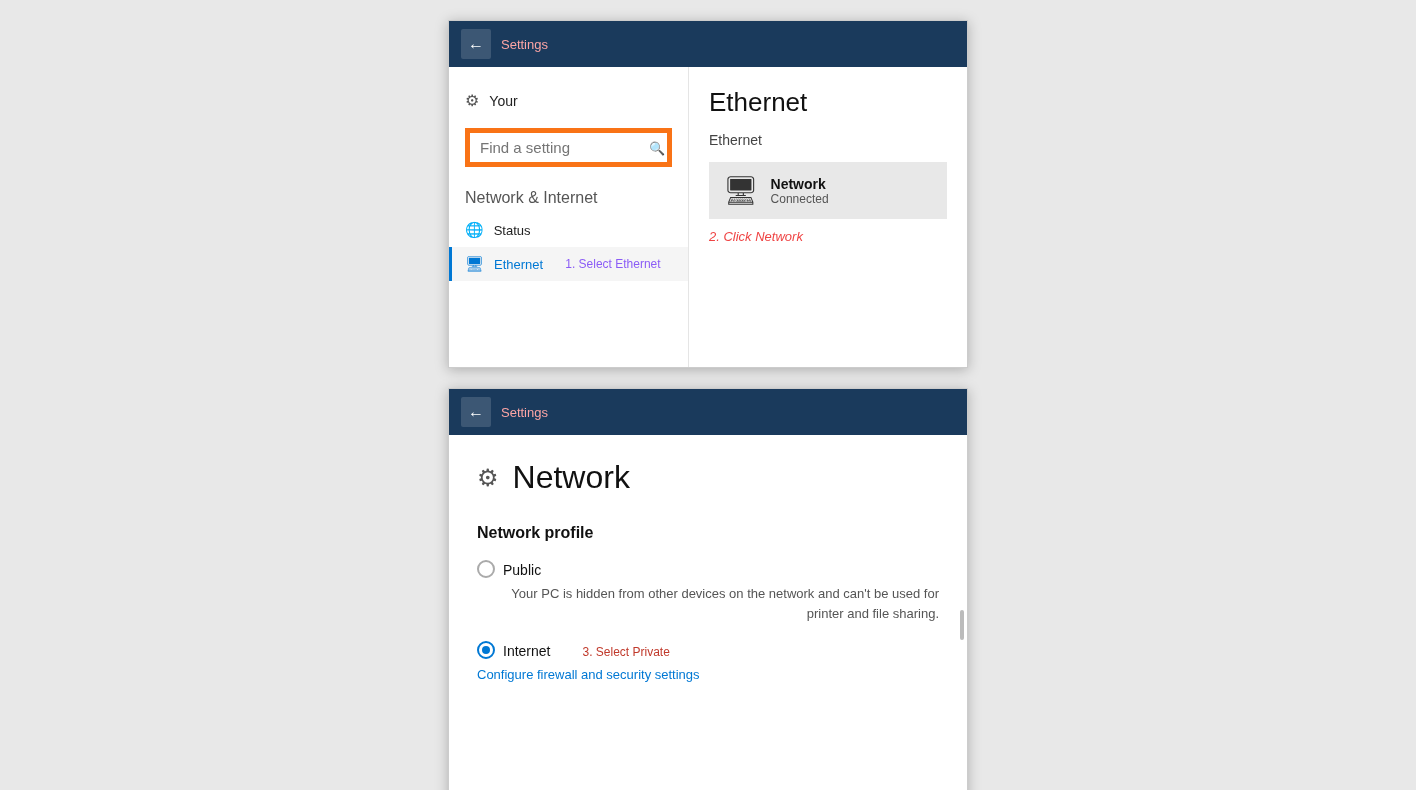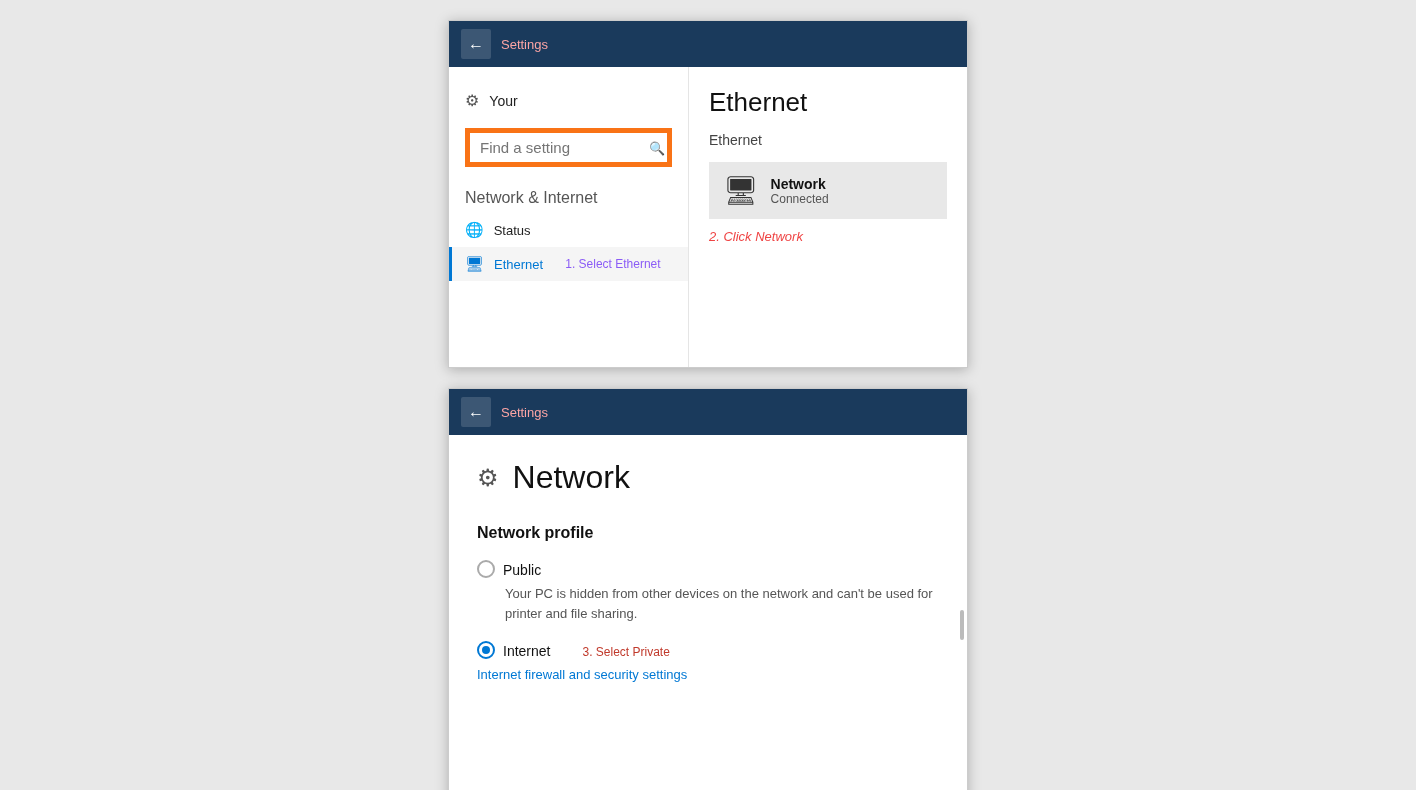--- a/index.html
+++ b/index.html
@@ -237,20 +237,21 @@
     .radio-label {
       font-size: 14px;
       color: #111;
     }
     .radio-desc {
       font-size: 13px;
       color: #555;
       margin-left: 28px;
       margin-bottom: 18px;
       line-height: 1.5;
+      text-align: right;
     }
 
     .select-annotation {
       color: #c0392b;
       font-size: 12px;
       margin-left: 24px;
     }
 
     .firewall-link {
       color: #0078d4;
@@ -343,19 +344,19 @@
     <div class="radio-desc">Your PC is hidden from other devices on the network and can't be used for printer and file sharing.</div>
 
     
     <div class="radio-row">
       <div class="radio-circle selected"></div>
       <span class="radio-label">Internet</span>
       <span class="select-annotation">3. Select Private</span>
     </div>
 
     
-    <a class="firewall-link">Internet firewall and security settings</a>
+    <a class="firewall-link">Configure firewall and security settings</a>
   </div>
 
   <div style="position:absolute;right:2px;top:46px;bottom:0;width:6px;display:flex;align-items:flex-end;padding-bottom:20px;">
     <div style="width:4px;height:30px;background:#bbb;border-radius:2px;margin:auto;"></div>
   </div>
 </div>
 
 </body></html>

